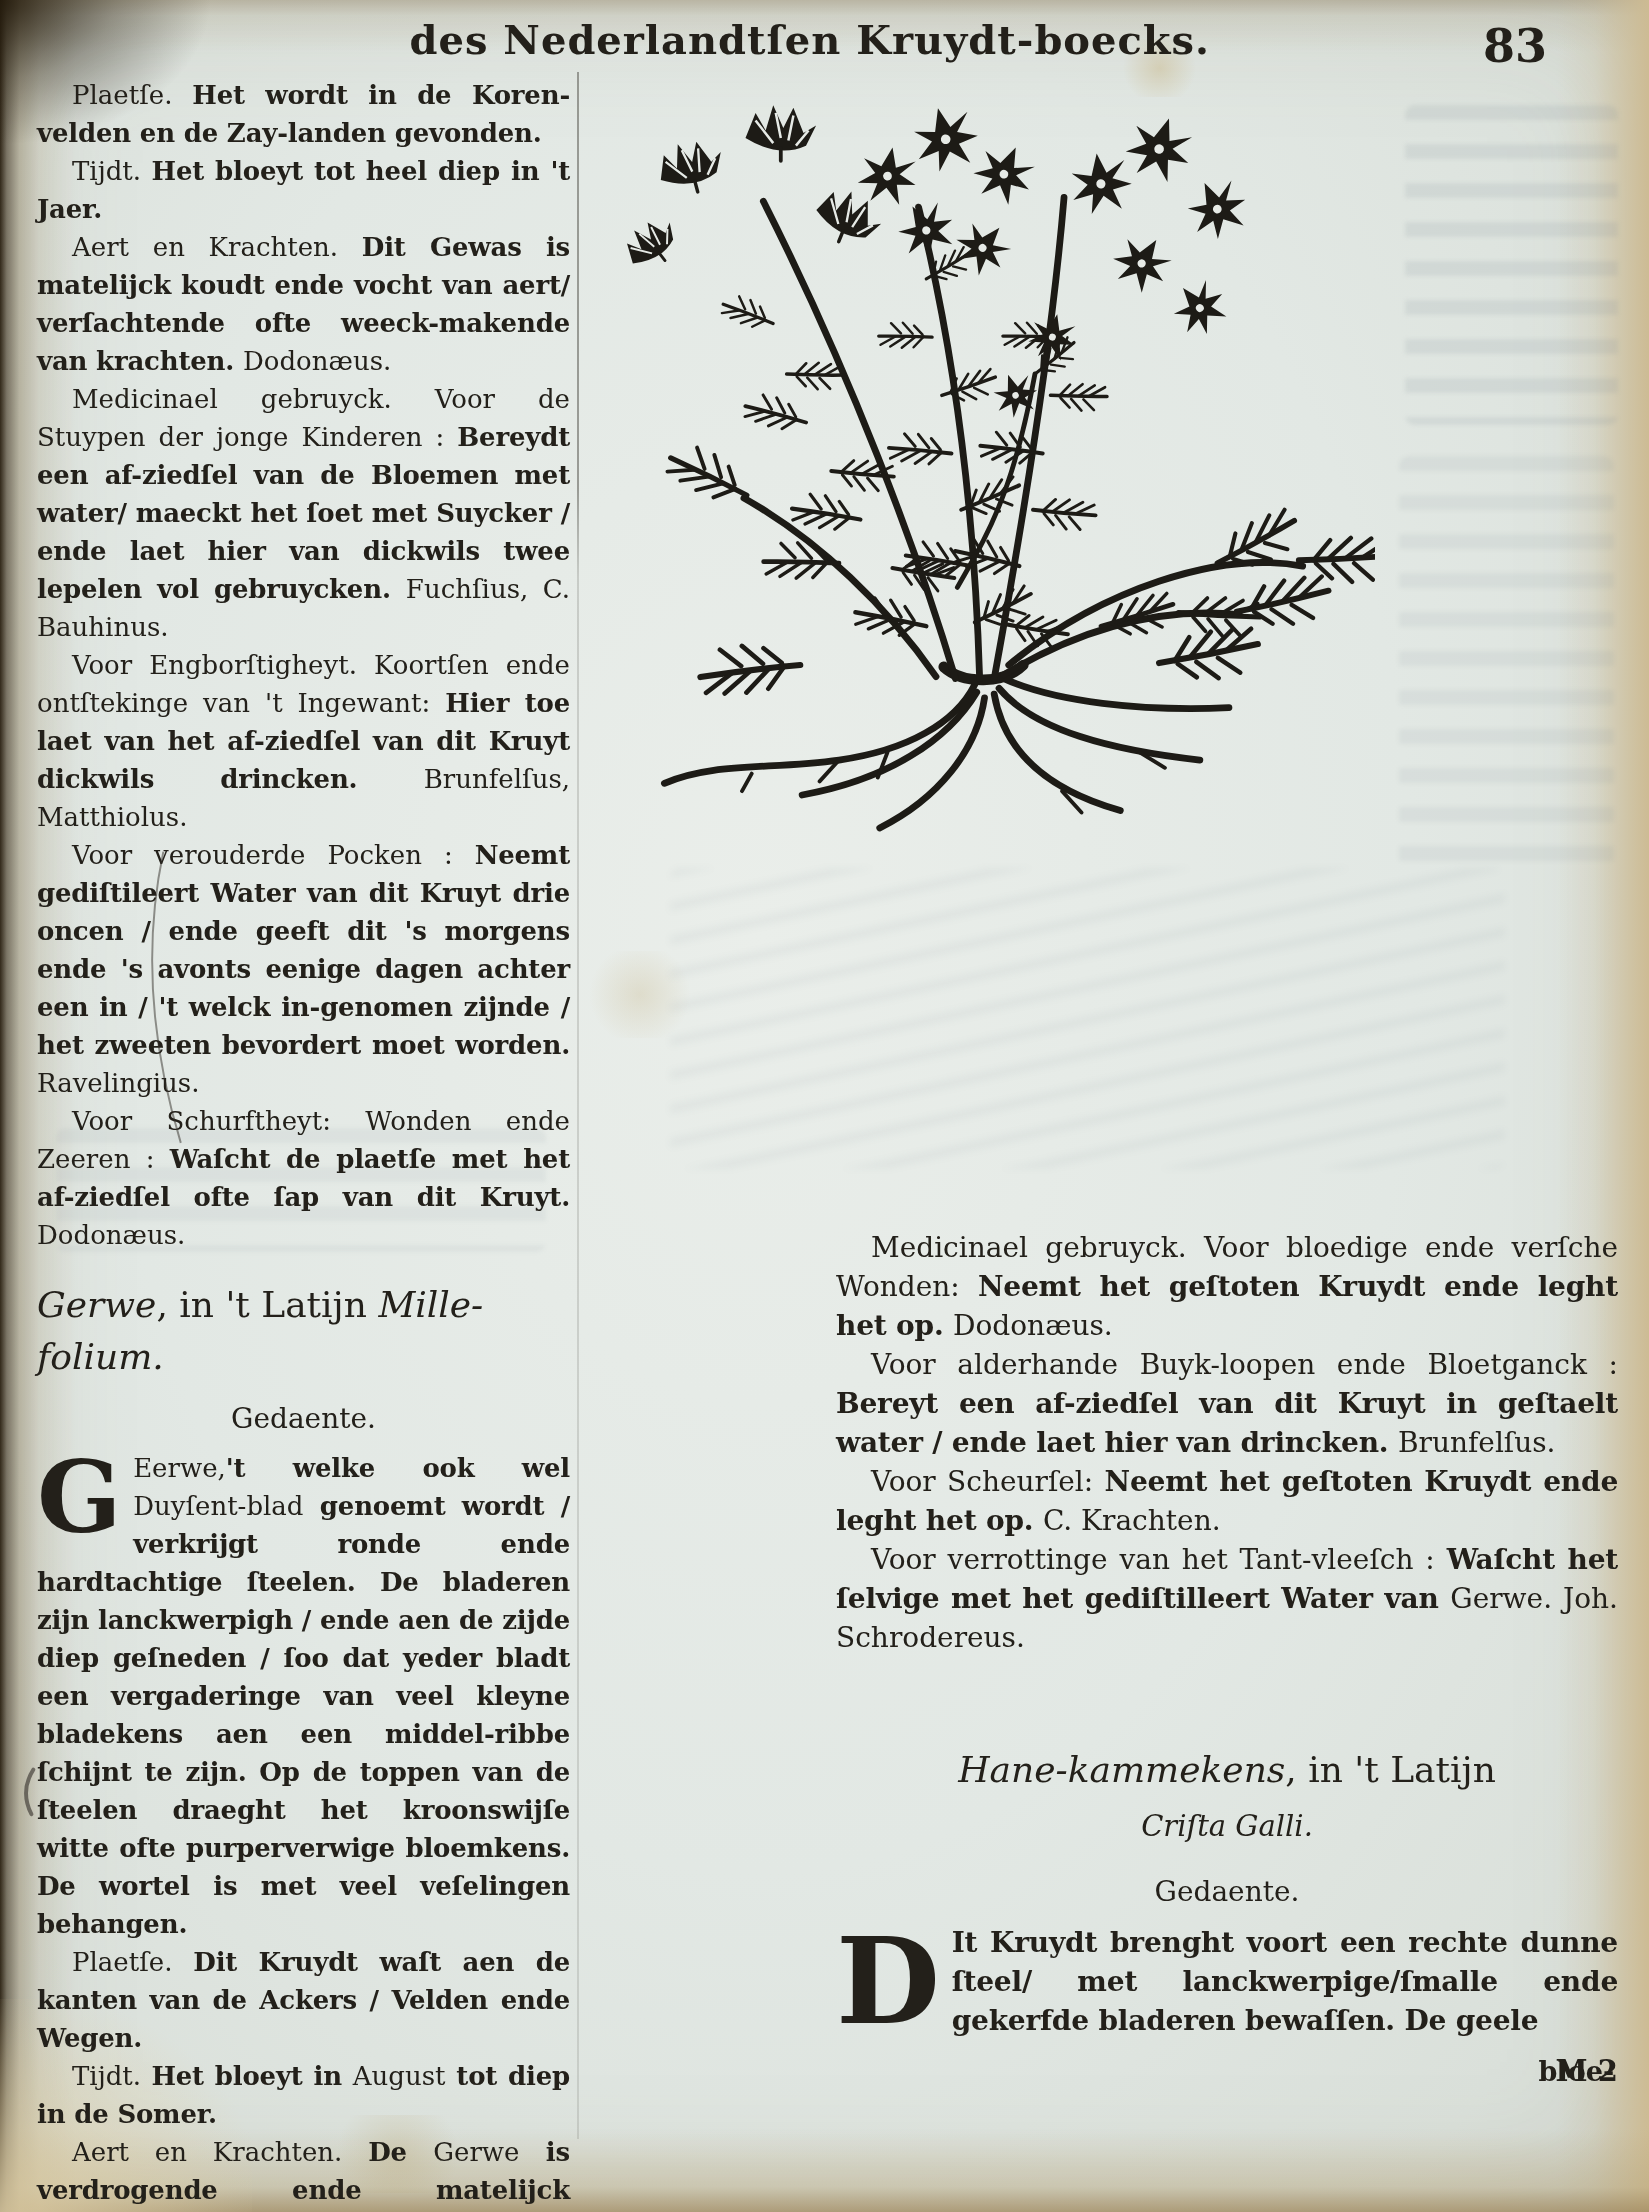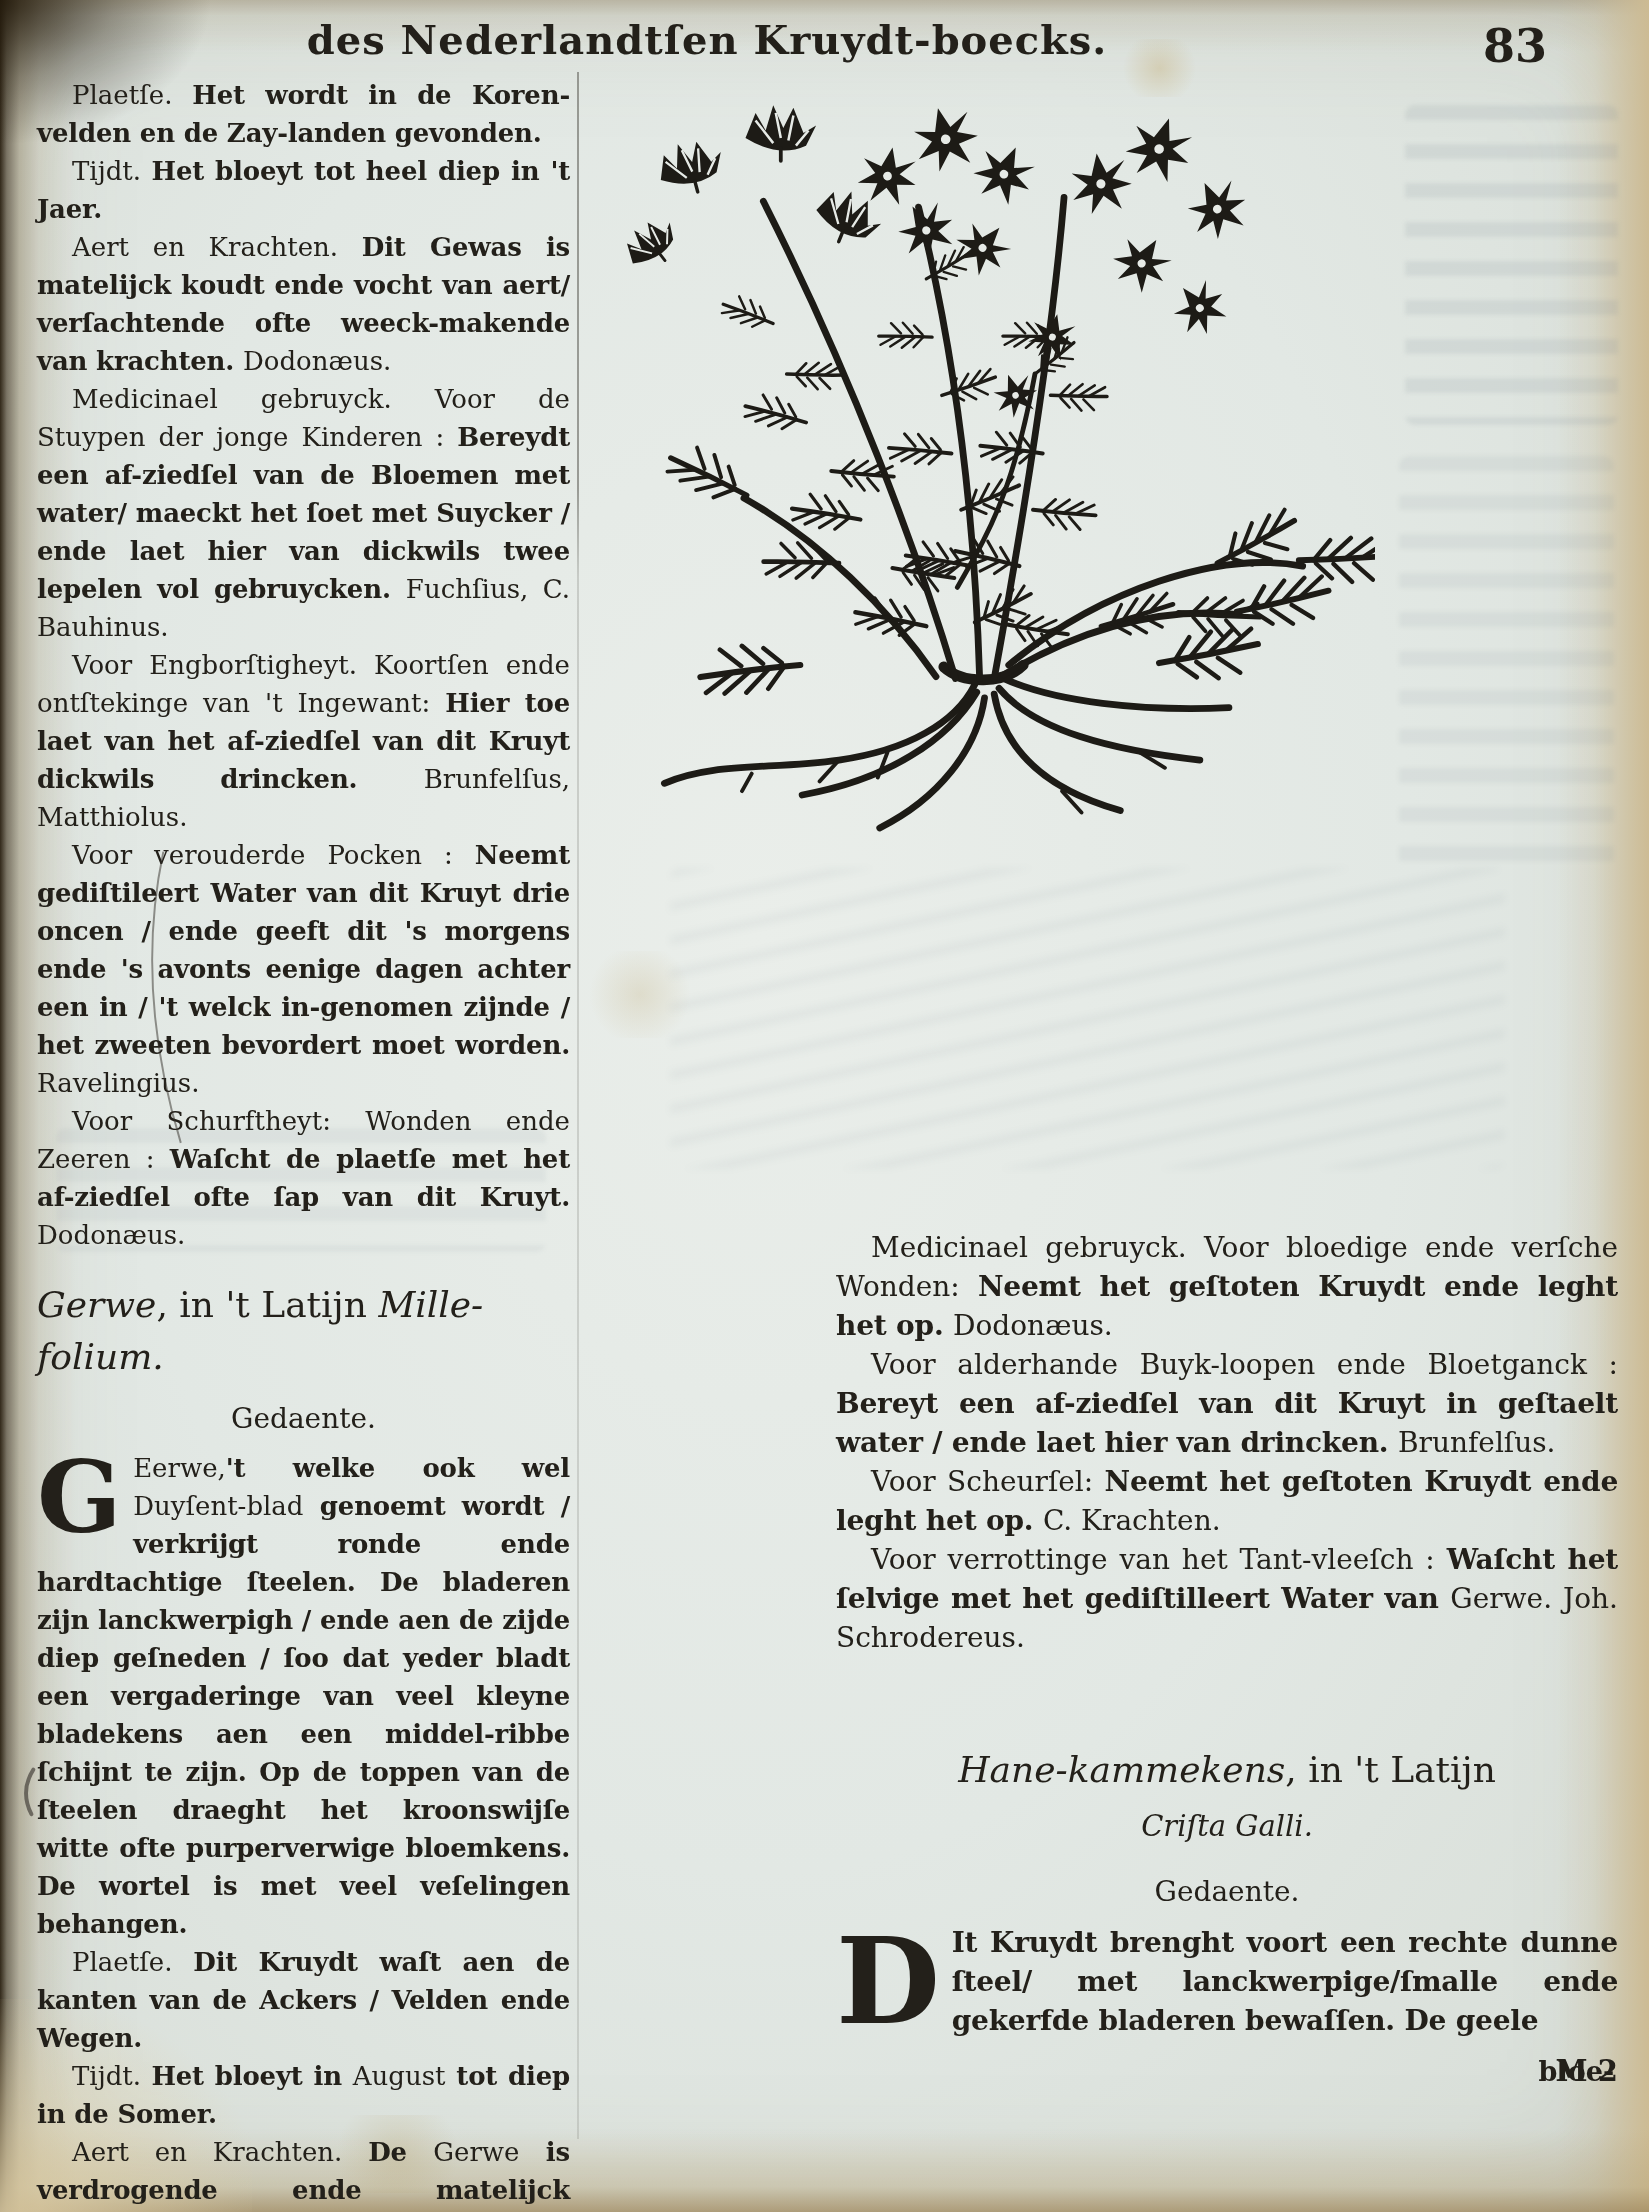--- a/index.html
+++ b/index.html
@@ -37,21 +37,21 @@
   
   .bleed{position:absolute;filter:blur(1.9px);border-radius:9.7px;pointer-events:none;
     background:repeating-linear-gradient(180deg, rgba(118,132,142,.24) 0 14.6px, rgba(118,132,142,0) 14.6px 39px);}
   .bleed-1{left:1405px;top:105px;width:213px;height:320px;opacity:.55;}
   .bleed-2{left:1399px;top:456px;width:215px;height:417px;opacity:.4;}
   .bleed-3{left:56px;top:1128px;width:490px;height:124px;opacity:.35;}
   .bleed-4{left:670px;top:868px;width:835px;height:301px;opacity:.22;filter:blur(3.9px);
     background:repeating-linear-gradient(168deg, rgba(110,125,135,.3) 0 9.7px, rgba(110,125,135,0) 9.7px 33px);}
 
   
-  .running-head{position:absolute;left:212px;top:15.5px;width:990px;text-align:center;
+  .running-head{position:absolute;left:220px;top:15.5px;width:990px;text-align:right;
     font-size:40px;font-weight:700;letter-spacing:1px;}
   .page-number{position:absolute;left:1483px;top:19.4px;font-size:46px;font-weight:700;}
 
   .divider{position:absolute;left:577px;top:72px;width:1.9px;height:2067px;
     background:linear-gradient(180deg, rgba(60,58,50,.45) 0 417px, rgba(60,58,50,.18) 505px, rgba(60,58,50,.14) 100%);}
 
   
   .col{position:absolute;}
   .col-left{left:37px;top:76px;width:533px;font-size:26px;line-height:38px;}
   .col-right{left:836px;top:1228px;width:782px;font-size:28px;line-height:39px;}

